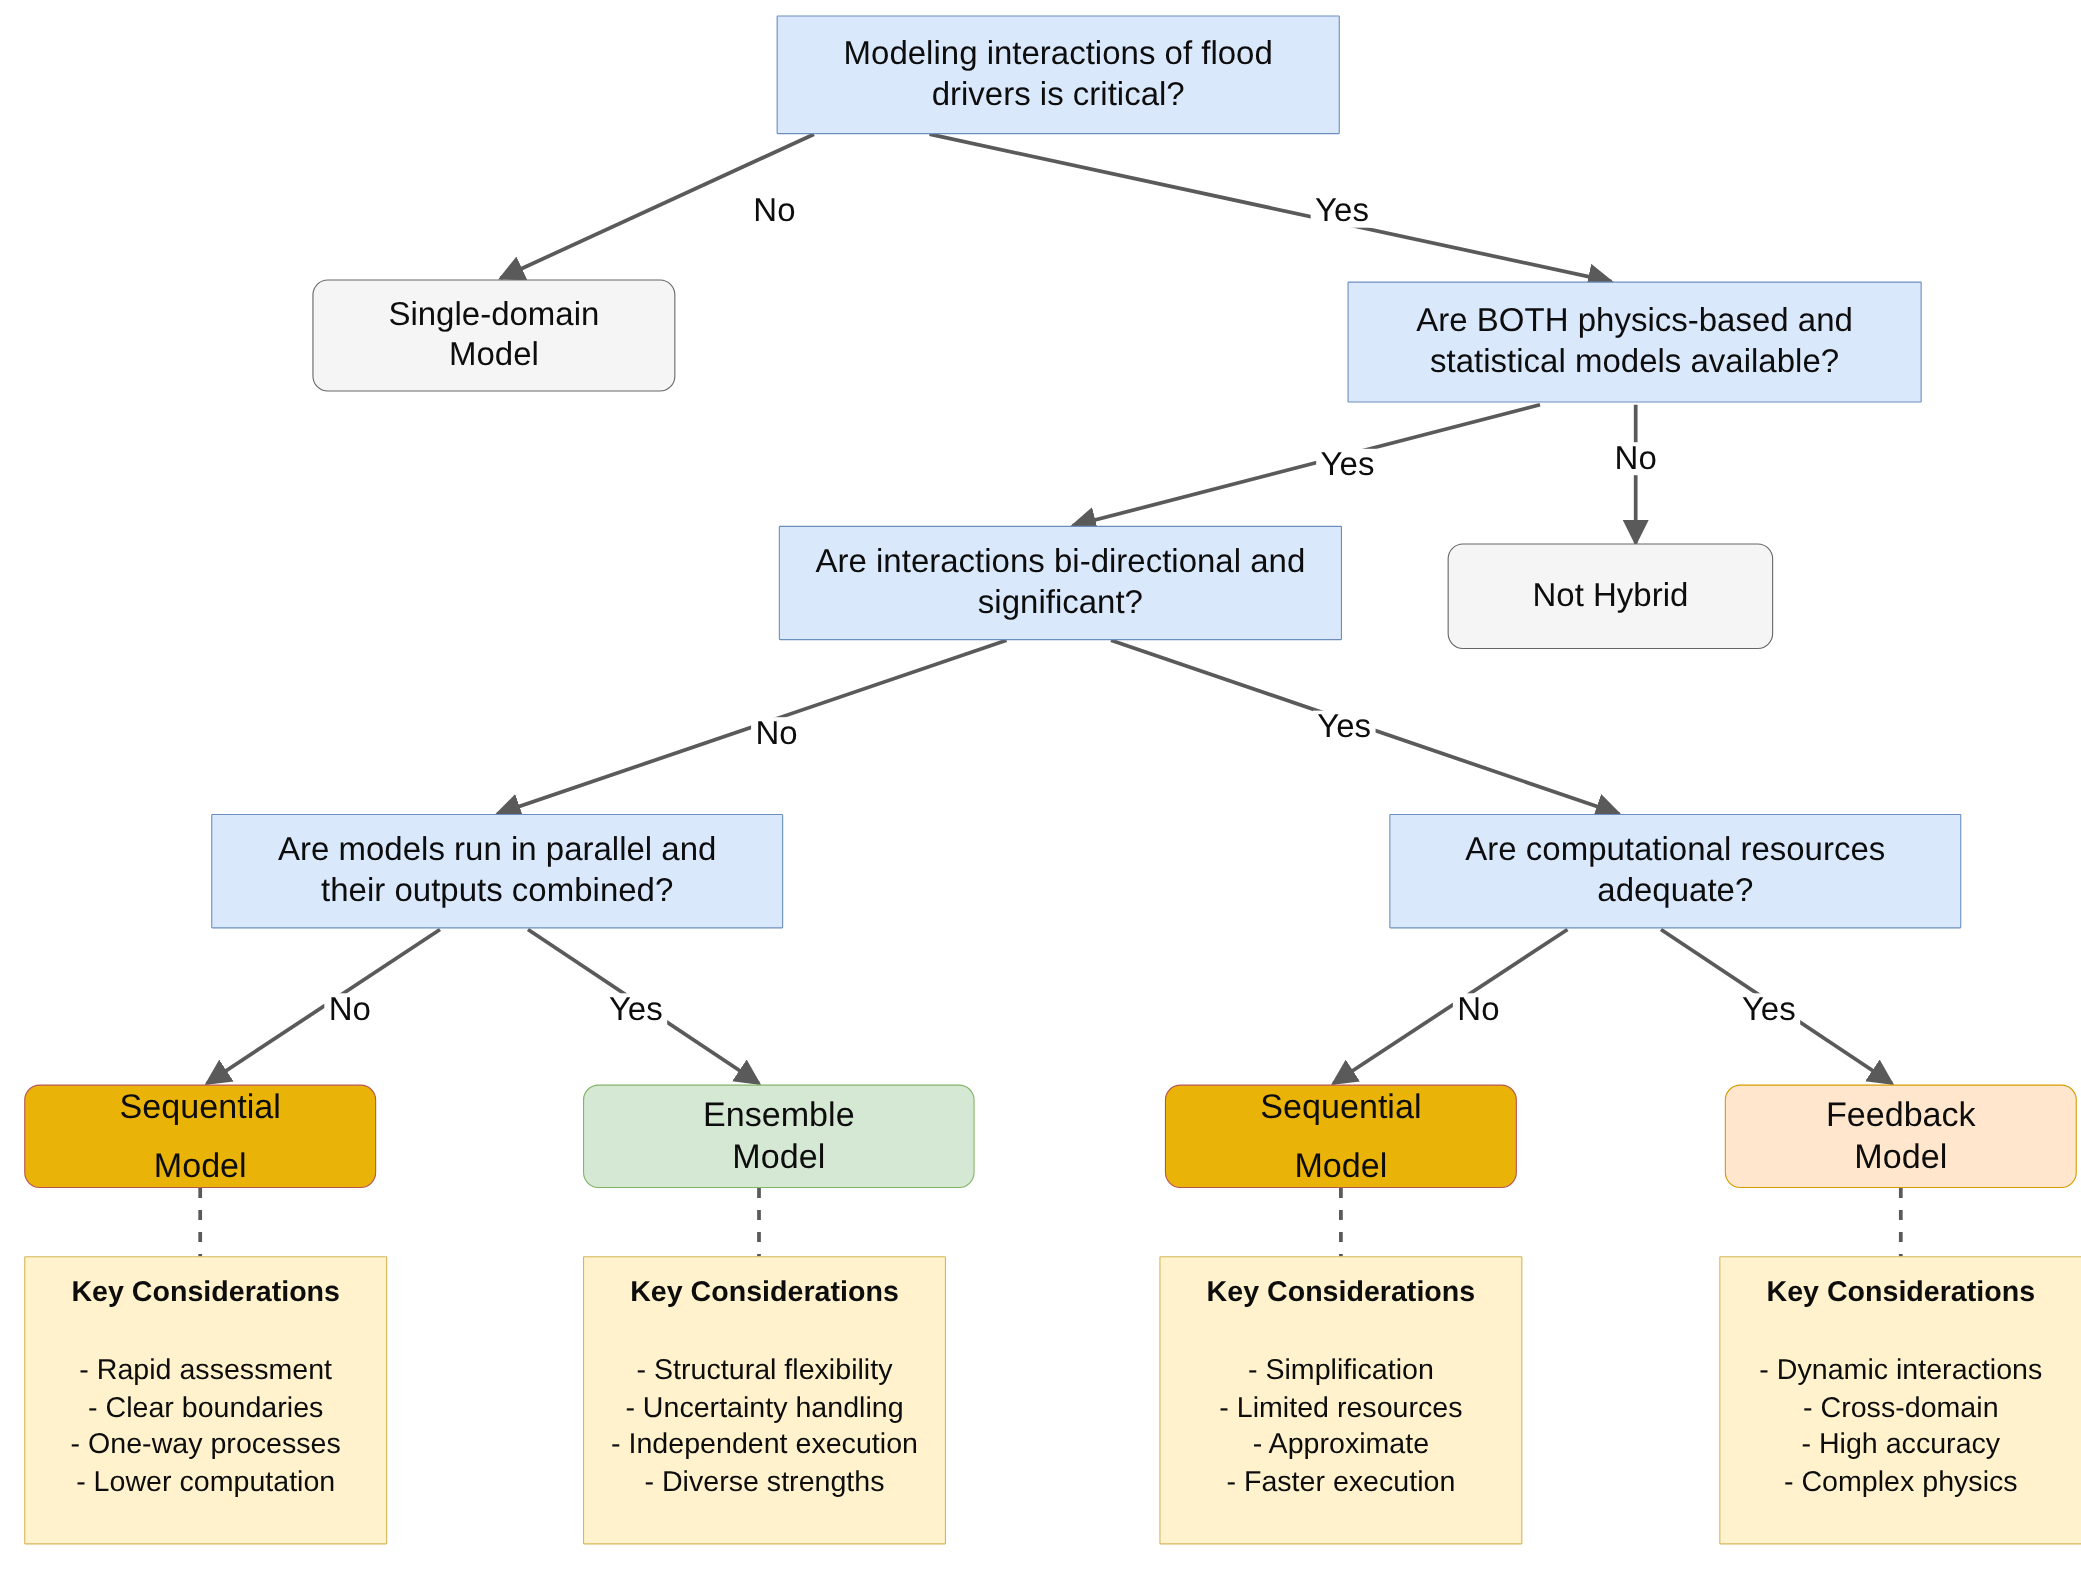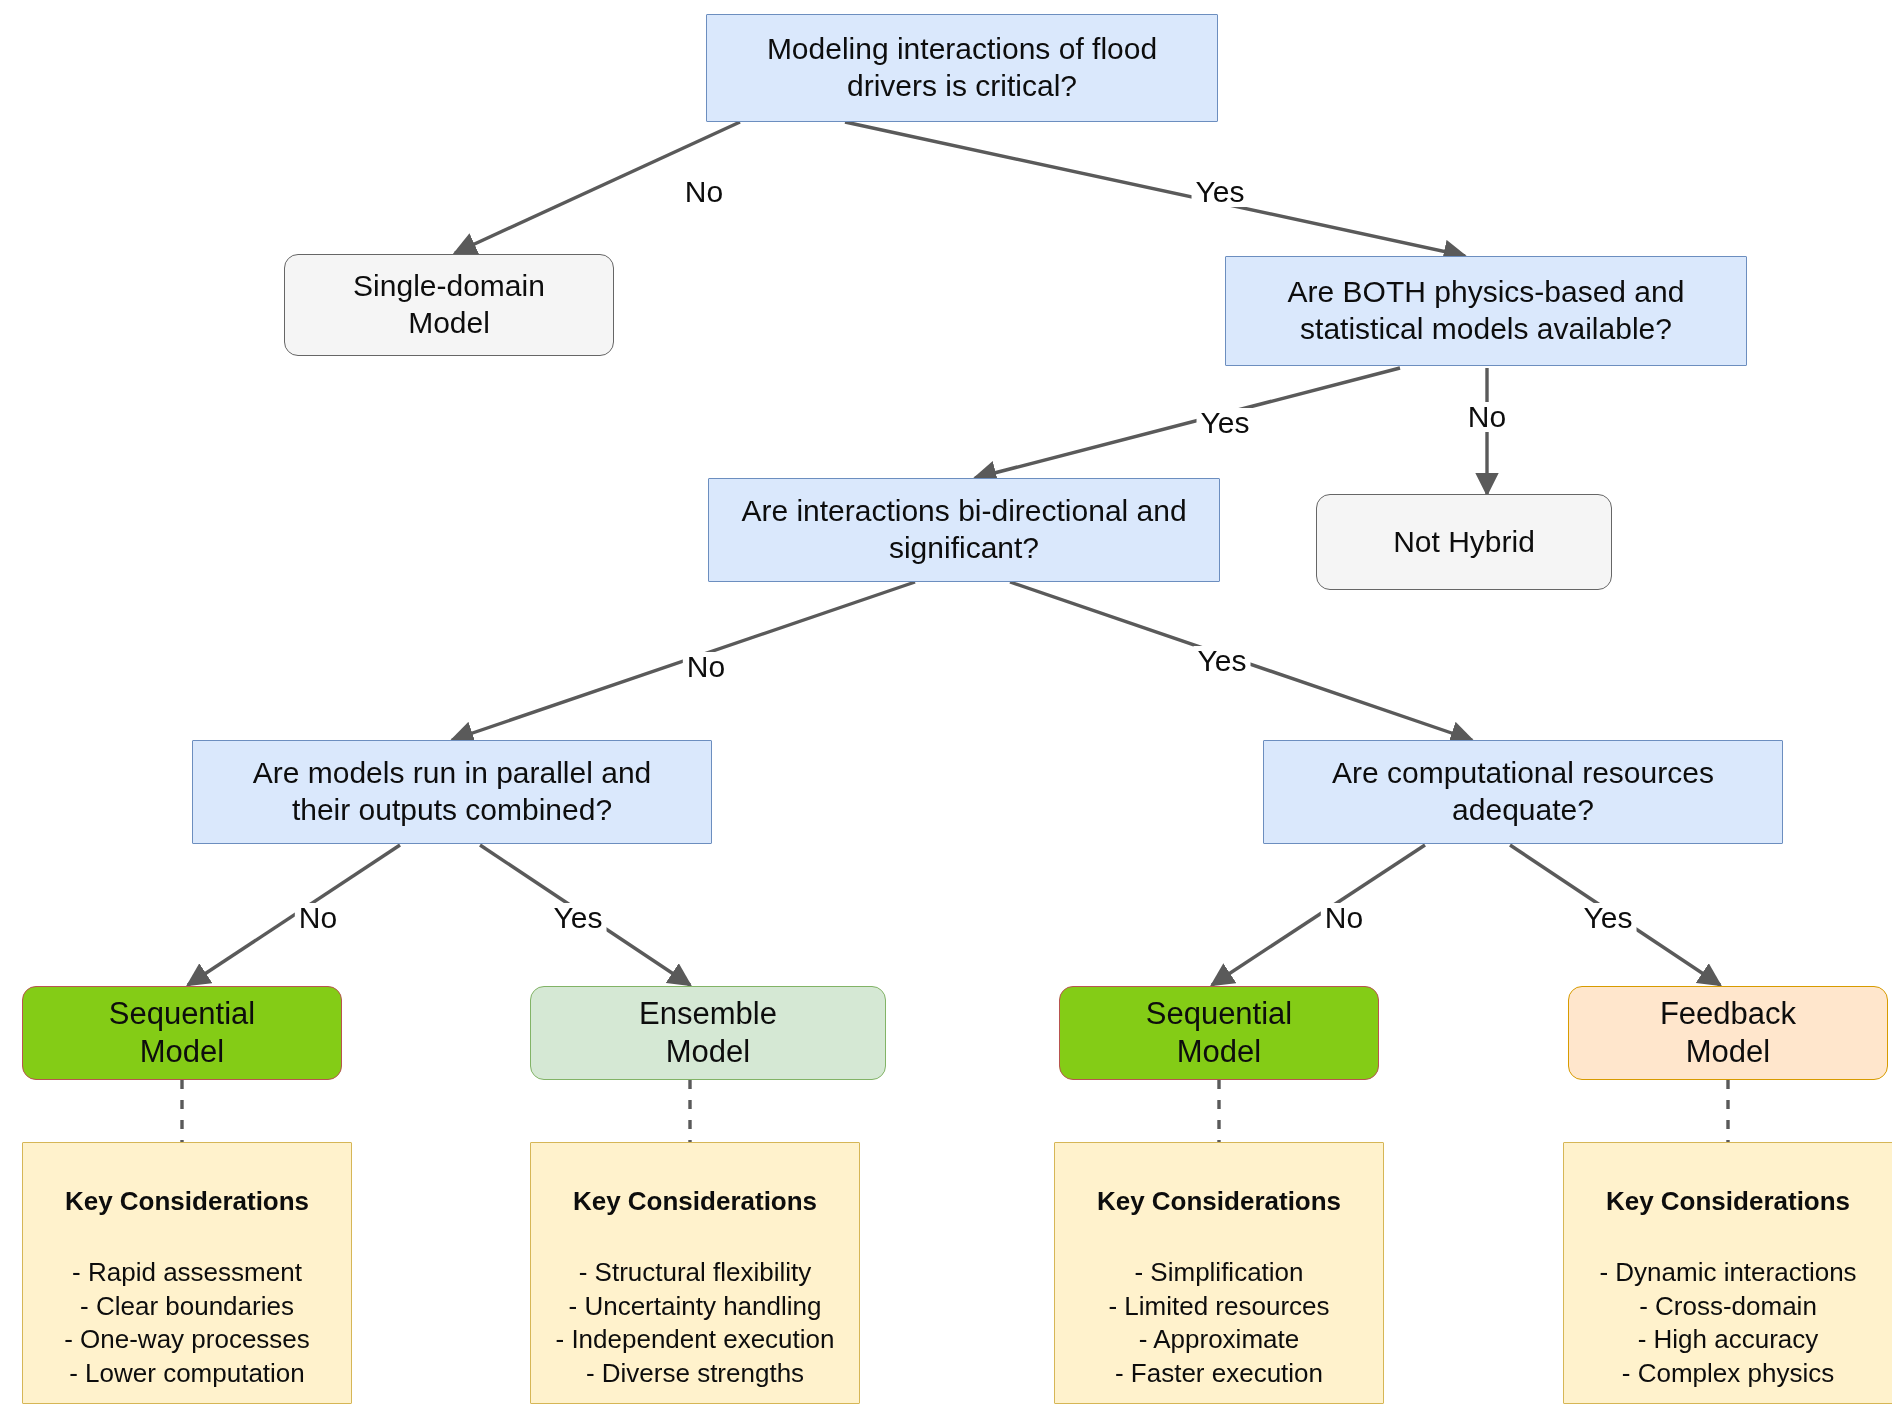--- a/index.html
+++ b/index.html
@@ -51,39 +51,40 @@
     border: 1.8px solid #666666;
     border-radius: 14px;
     font-size: 30px;
   }
   
   .outcome {
     border-radius: 14px;
     font-size: 31px;
   }
   .outcome.red {
-    background: #84cc16;
+    background: #eab308;
     border: 1.8px solid #b85450;
+    justify-content: space-between;
   }
   .outcome.green {
     background: #d5e8d4;
     border: 1.8px solid #82b366;
   }
   .outcome.orange {
     background: #ffe6cc;
     border: 1.8px solid #d79b00;
   }
   
   .note {
     background: #fff2cc;
     border: 1.8px solid #d6b656;
     border-radius: 1px;
     font-size: 26px;
     justify-content: flex-start;
-    padding-top: 43px;
+    padding-top: 16px;
   }
   .note .note-title {
     font-weight: bold;
     font-size: 26px;
     margin-bottom: 38px;
   }
   .note .note-item {
     display: block;
     white-space: nowrap;
     line-height: 1.3;

